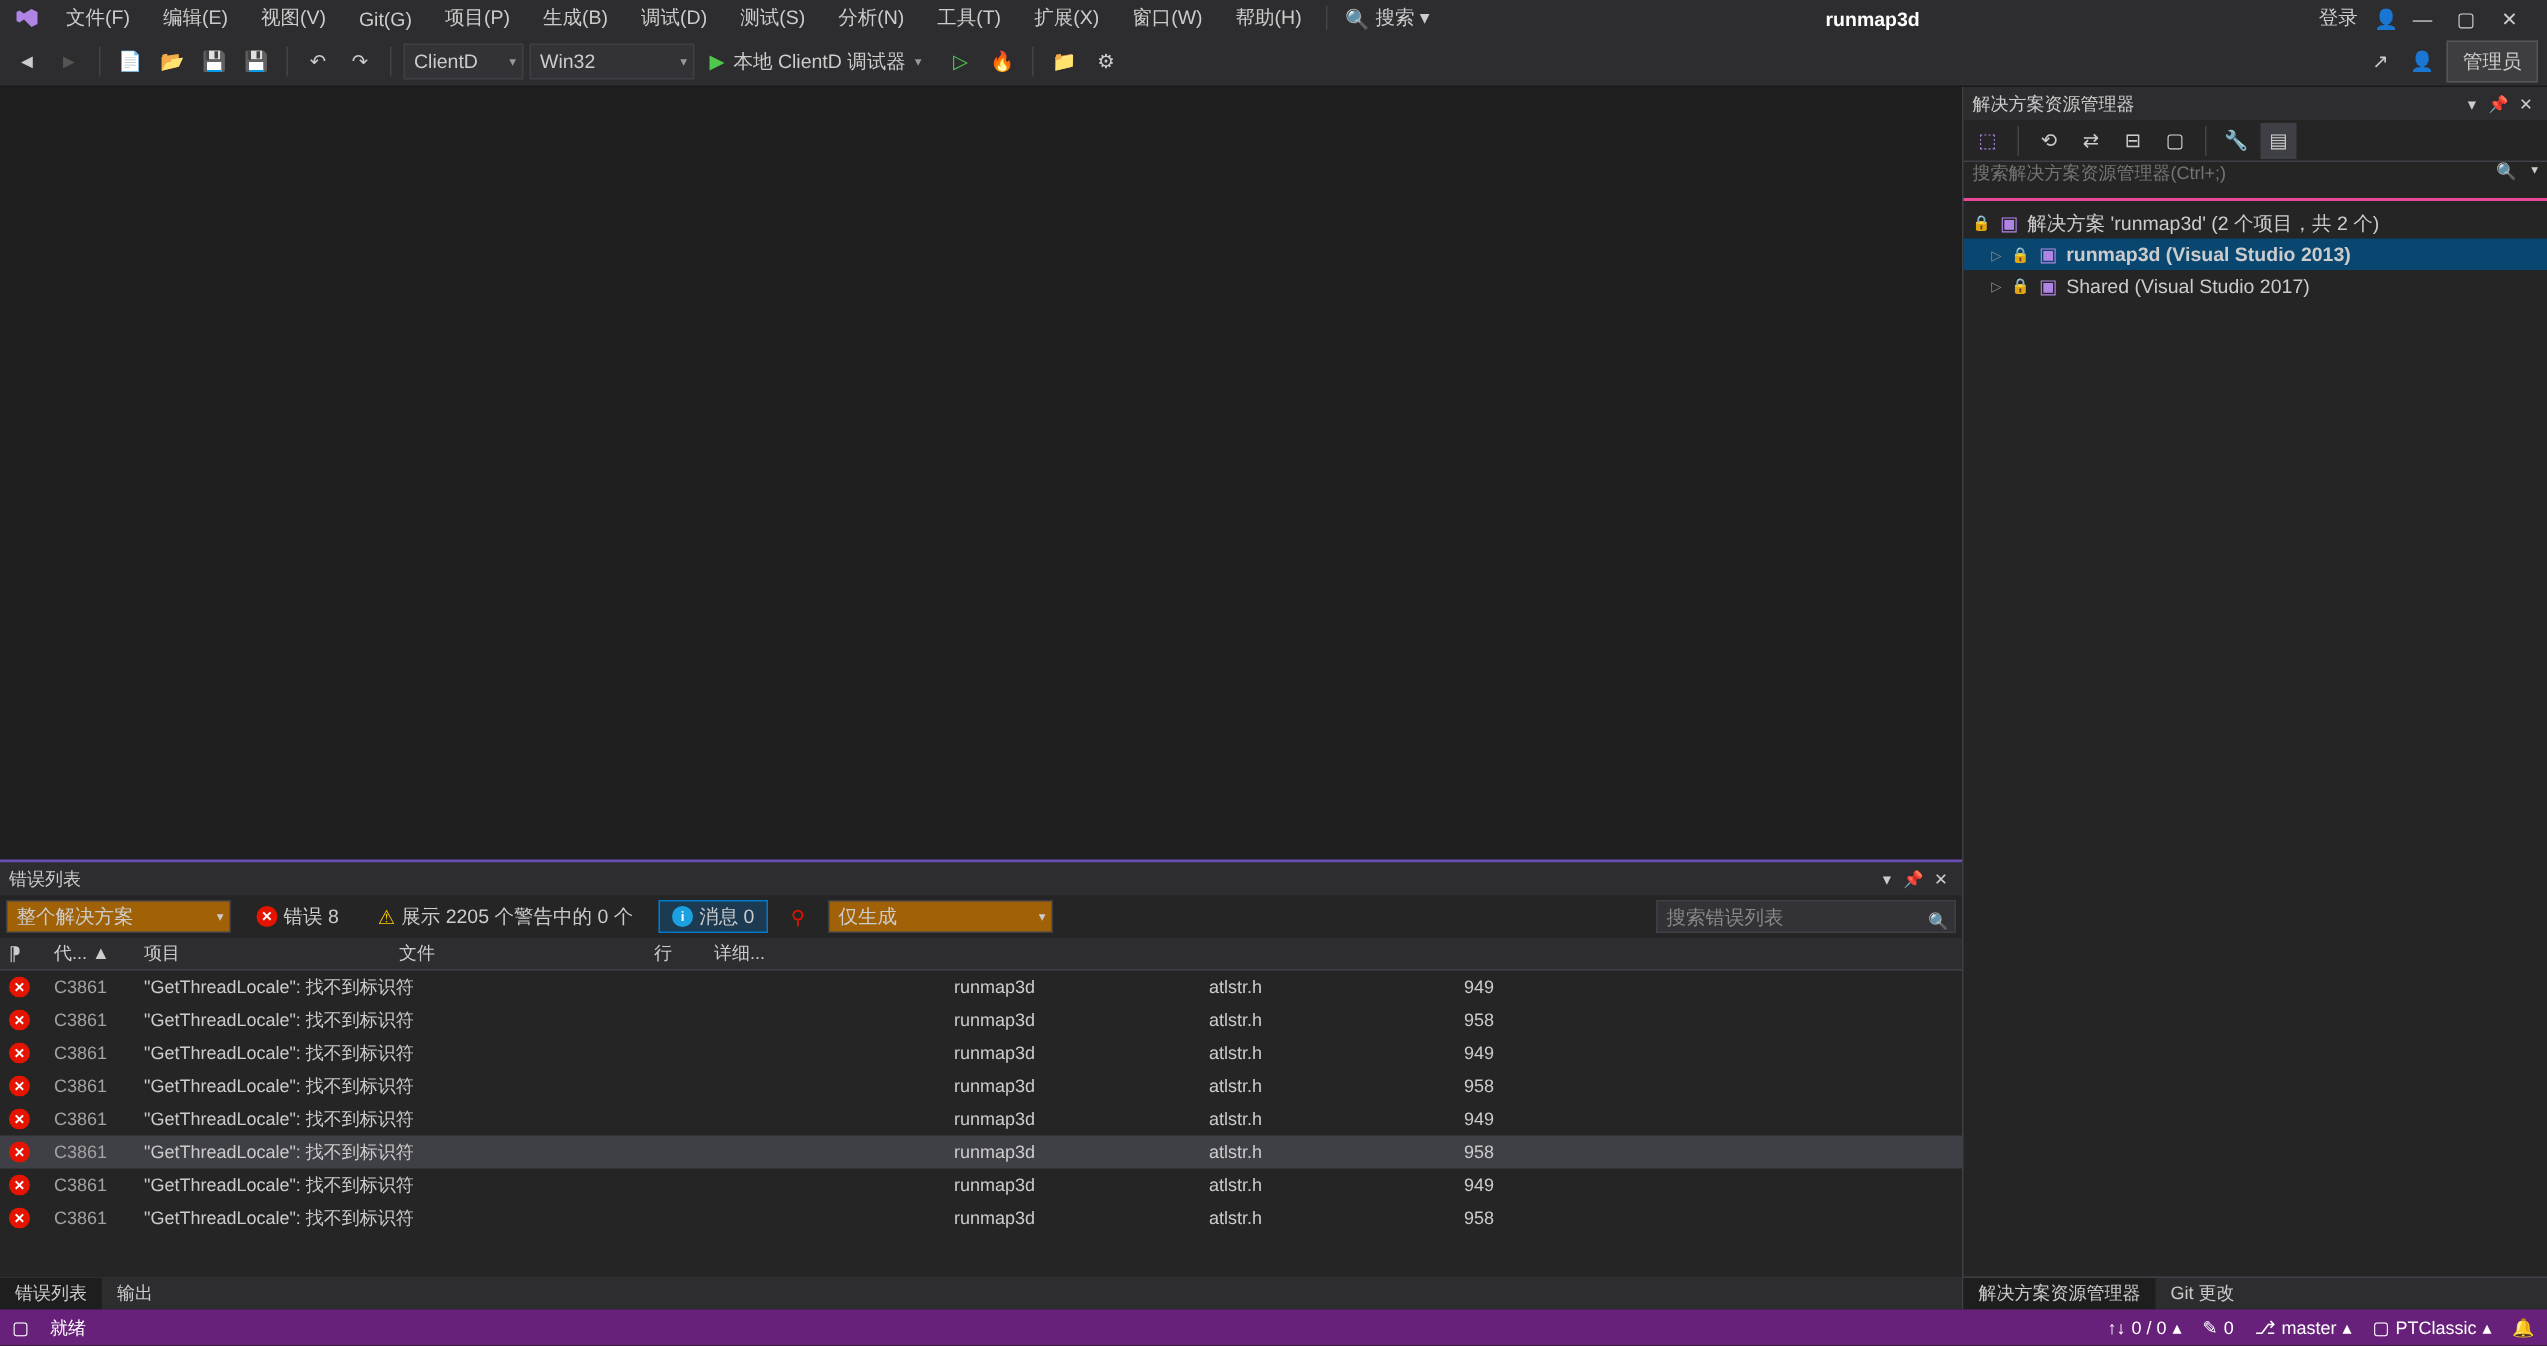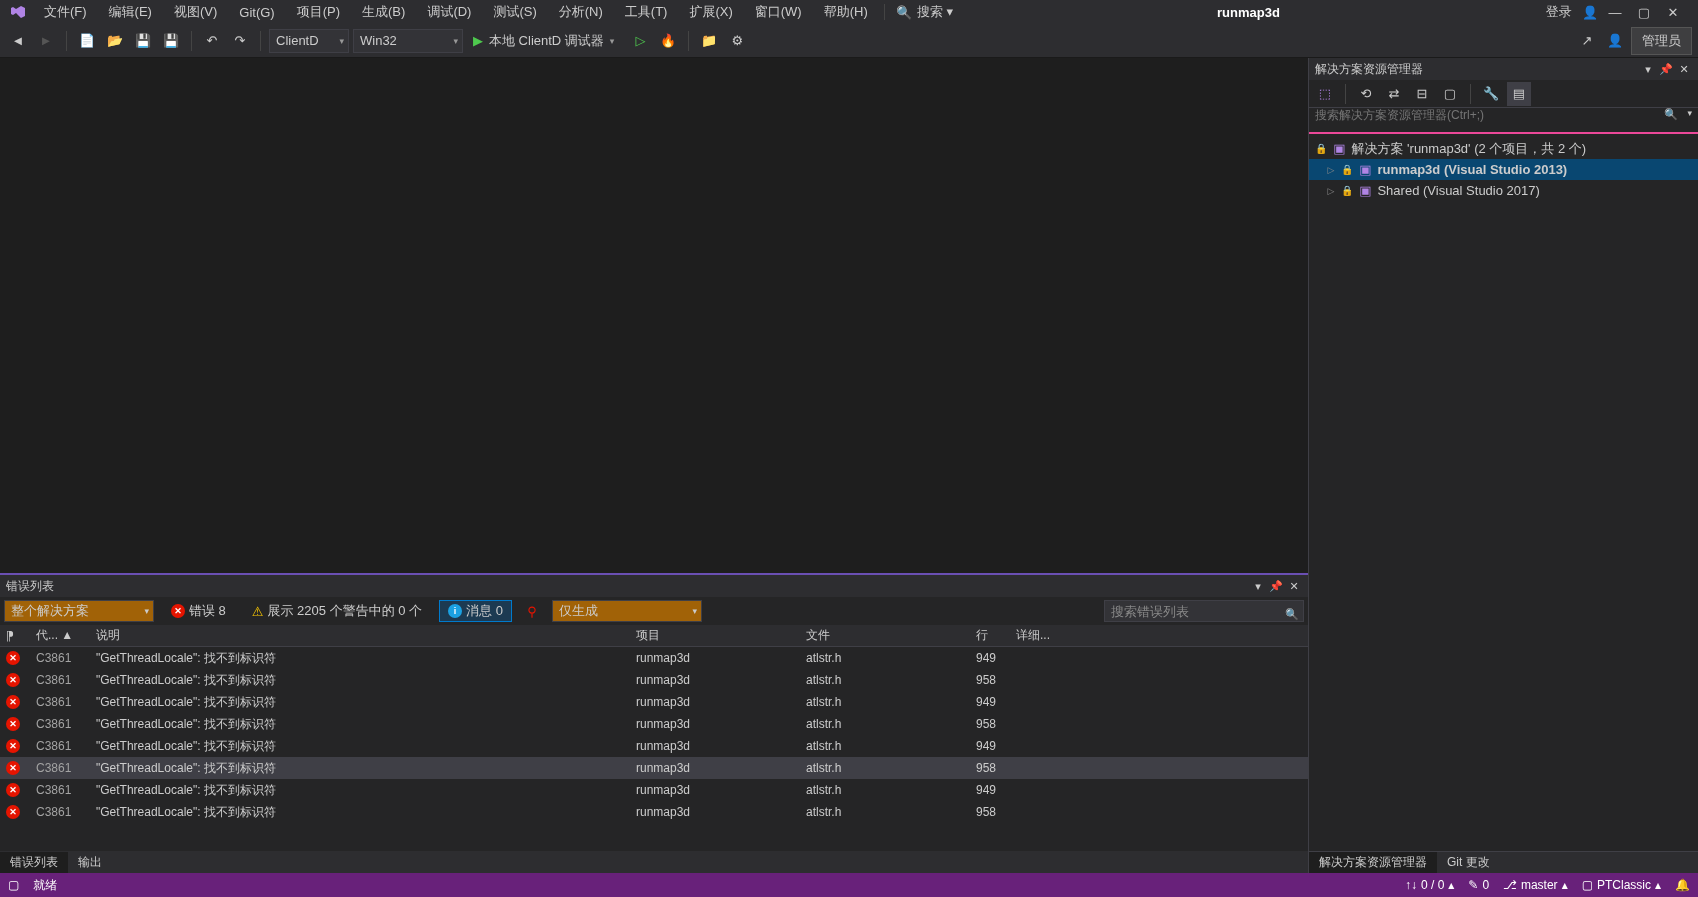--- a/index.html
+++ b/index.html
@@ -171,21 +171,20 @@
         <div class="tbtn" style="color:#e51400">⚲</div>
         <div class="filter-dd" style="min-width:150px">仅生成</div>
         <div class="search-err">
           <span style="color:#888">搜索错误列表</span>
         </div>
       </div>
       <div class="err-table">
         <div class="err-head">
           <div class="col-icon">⁋</div>
           <div class="col-code"><span>代...</span> ▲</div>
-          <div class="col-desc">说明</div>
           <div class="col-proj">项目</div>
           <div class="col-file">文件</div>
           <div class="col-line">行</div>
           <div class="col-detail">详细...</div>
         </div>
         <div id="err-rows">
             <div class="err-row">
               <div class="col-icon">
                 <span class="err-icon">✕</span>
               </div>

